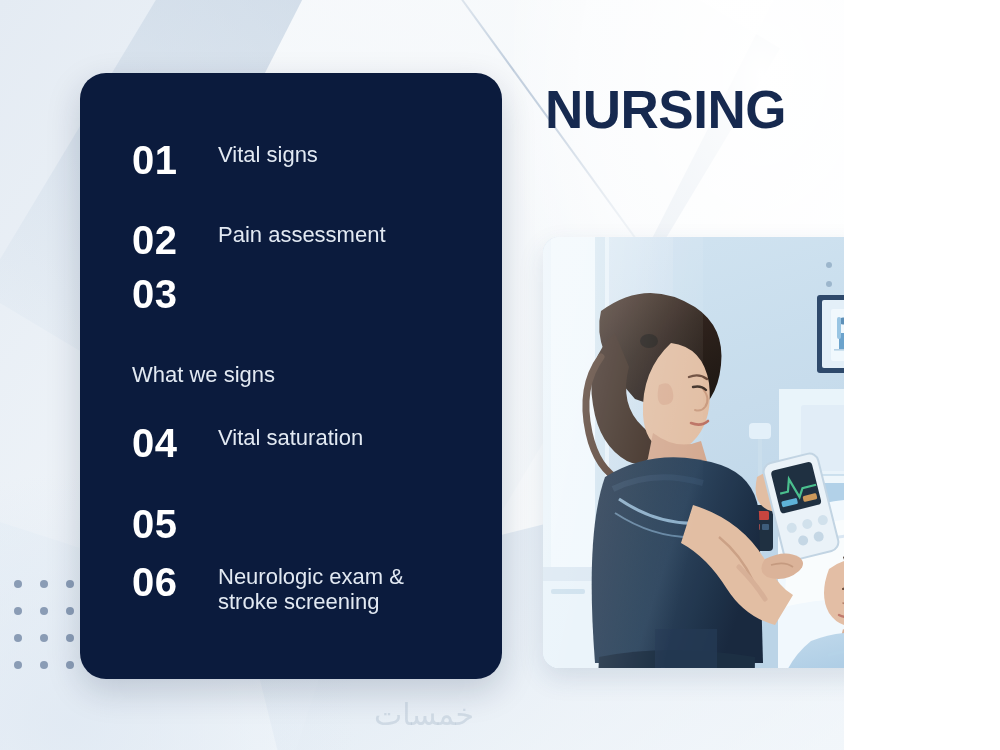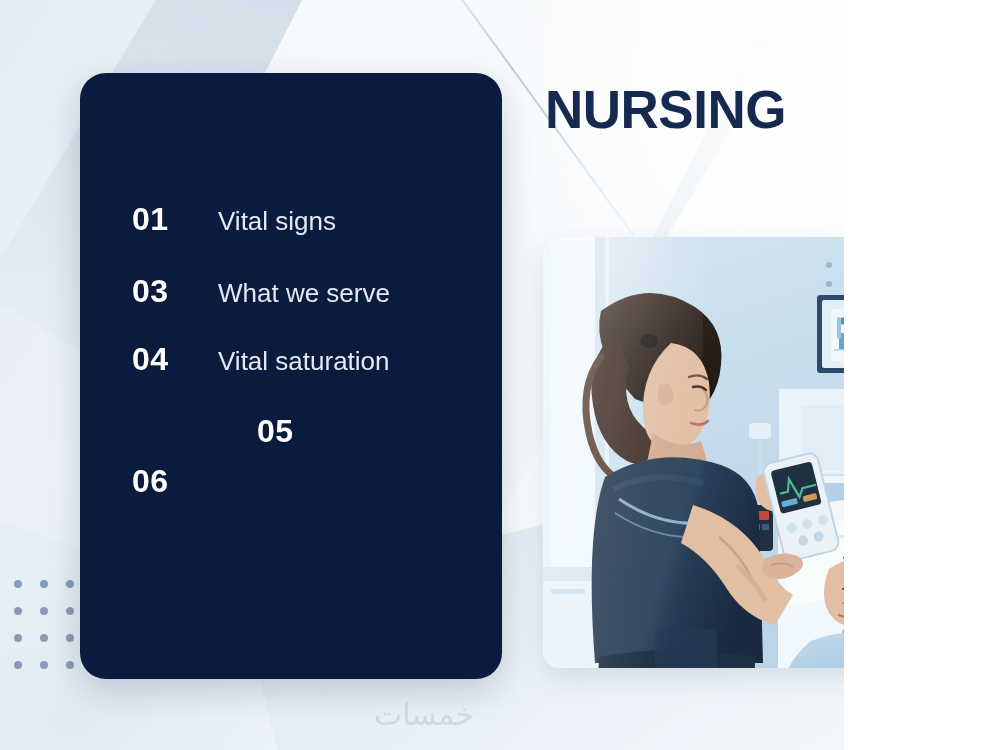--- a/index.html
+++ b/index.html
@@ -97,46 +97,46 @@
     display: flex;
     flex-direction: column;
     justify-content: center;
   }
 
   .list-row {
     display: flex;
     align-items: flex-start;
     margin-bottom: 26px;
   }
-  .list-row:last-child { margin-bottom: 8px; flex-direction: column; }
+  .list-row:last-child { margin-bottom: 8px; }
 
   .row-num {
     flex: 0 0 86px;
     color: #ffffff;
-    font-size: 32px;
+    font-size: 40px;
     font-weight: 700;
     letter-spacing: .5px;
     line-height: 1.05;
     font-family: "Liberation Sans", sans-serif;
   }
   .row-label {
     color: #e2e9f2;
-    font-size: 26px;
+    font-size: 22px;
     font-weight: 400;
     line-height: 1.17;
     max-width: 250px;
     padding-top: 3px;
   }
 
   
   .r1 { margin-bottom: 38px; }
   .r2 { margin-bottom: 12px; }
-  .r3 { margin-bottom: 34px; }
+  .r3 { margin-bottom: 34px; flex-direction: column; }
   .r4 { margin-bottom: 39px; }
-  .r5 { margin-bottom: 16px; justify-content: center; }
+  .r5 { margin-bottom: 16px; }
 
   
   #headline {
     position: absolute;
     left: 545px; top: 82px;
     width: 440px;
     z-index: 6;
     color: #16294f;
     font-size: 53px;
     font-weight: 700;
@@ -235,37 +235,42 @@
     <span class="l1">NURSING</span>
   </h1>
 
   <div id="list-card">
 
     <div class="list-row r1">
       <div class="row-num">01</div>
       <div class="row-label">Vital signs</div>
     </div>
 
+    <div class="list-row r2">
+      <div class="row-num">02</div>
+      <div class="row-label">Pain assessment</div>
+    </div>
 
     <div class="list-row r3">
       <div class="row-num">03</div>
-      <div class="row-label">What we serve</div>
+      <div class="row-label">What we signs</div>
     </div>
 
     <div class="list-row r4">
       <div class="row-num">04</div>
       <div class="row-label">Vital saturation</div>
     </div>
 
     <div class="list-row r5">
       <div class="row-num">05</div>
     </div>
 
     <div class="list-row">
       <div class="row-num">06</div>
+      <div class="row-label">Neurologic exam &amp; stroke screening</div>
     </div>
 
   </div>
 
   <div id="photo">
     <svg viewBox="0 0 385 431" preserveAspectRatio="xMidYMid slice">
       <defs>
         <linearGradient id="wallg" x1="0" y1="0" x2="0.3" y2="1">
           <stop offset="0" stop-color="#d7e6f3"></stop>
           <stop offset="1" stop-color="#bfd6e9"></stop>

